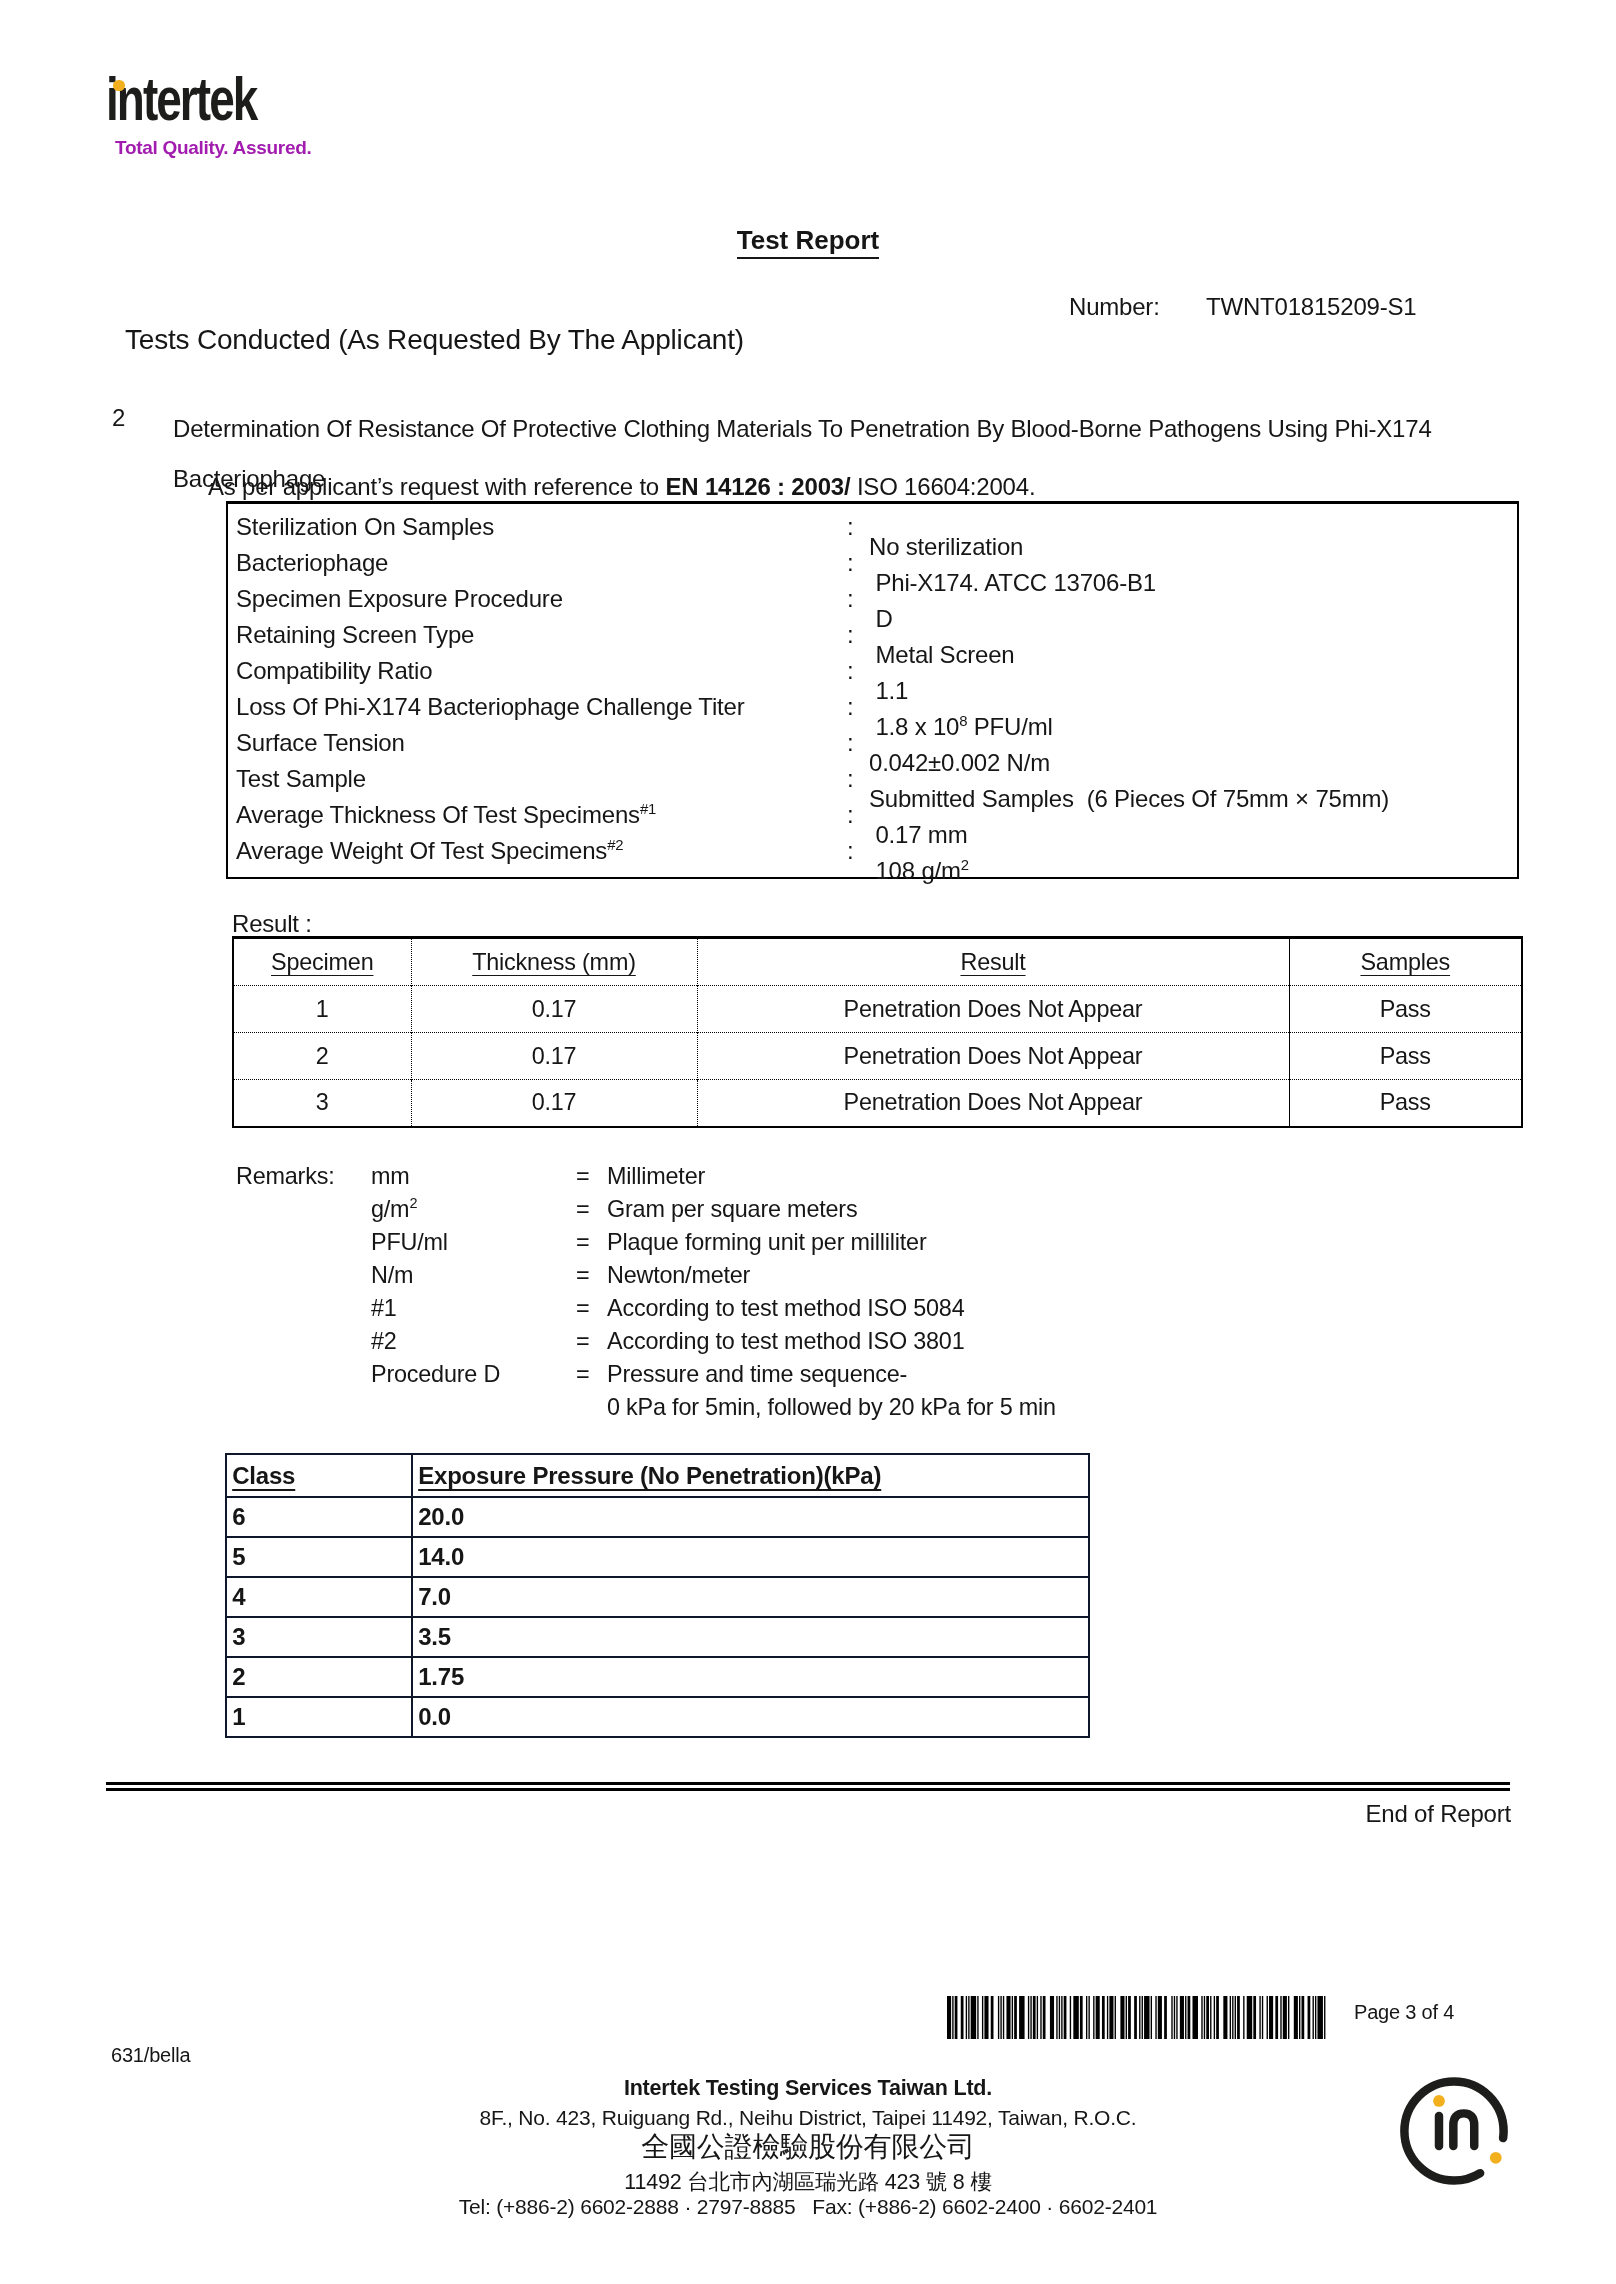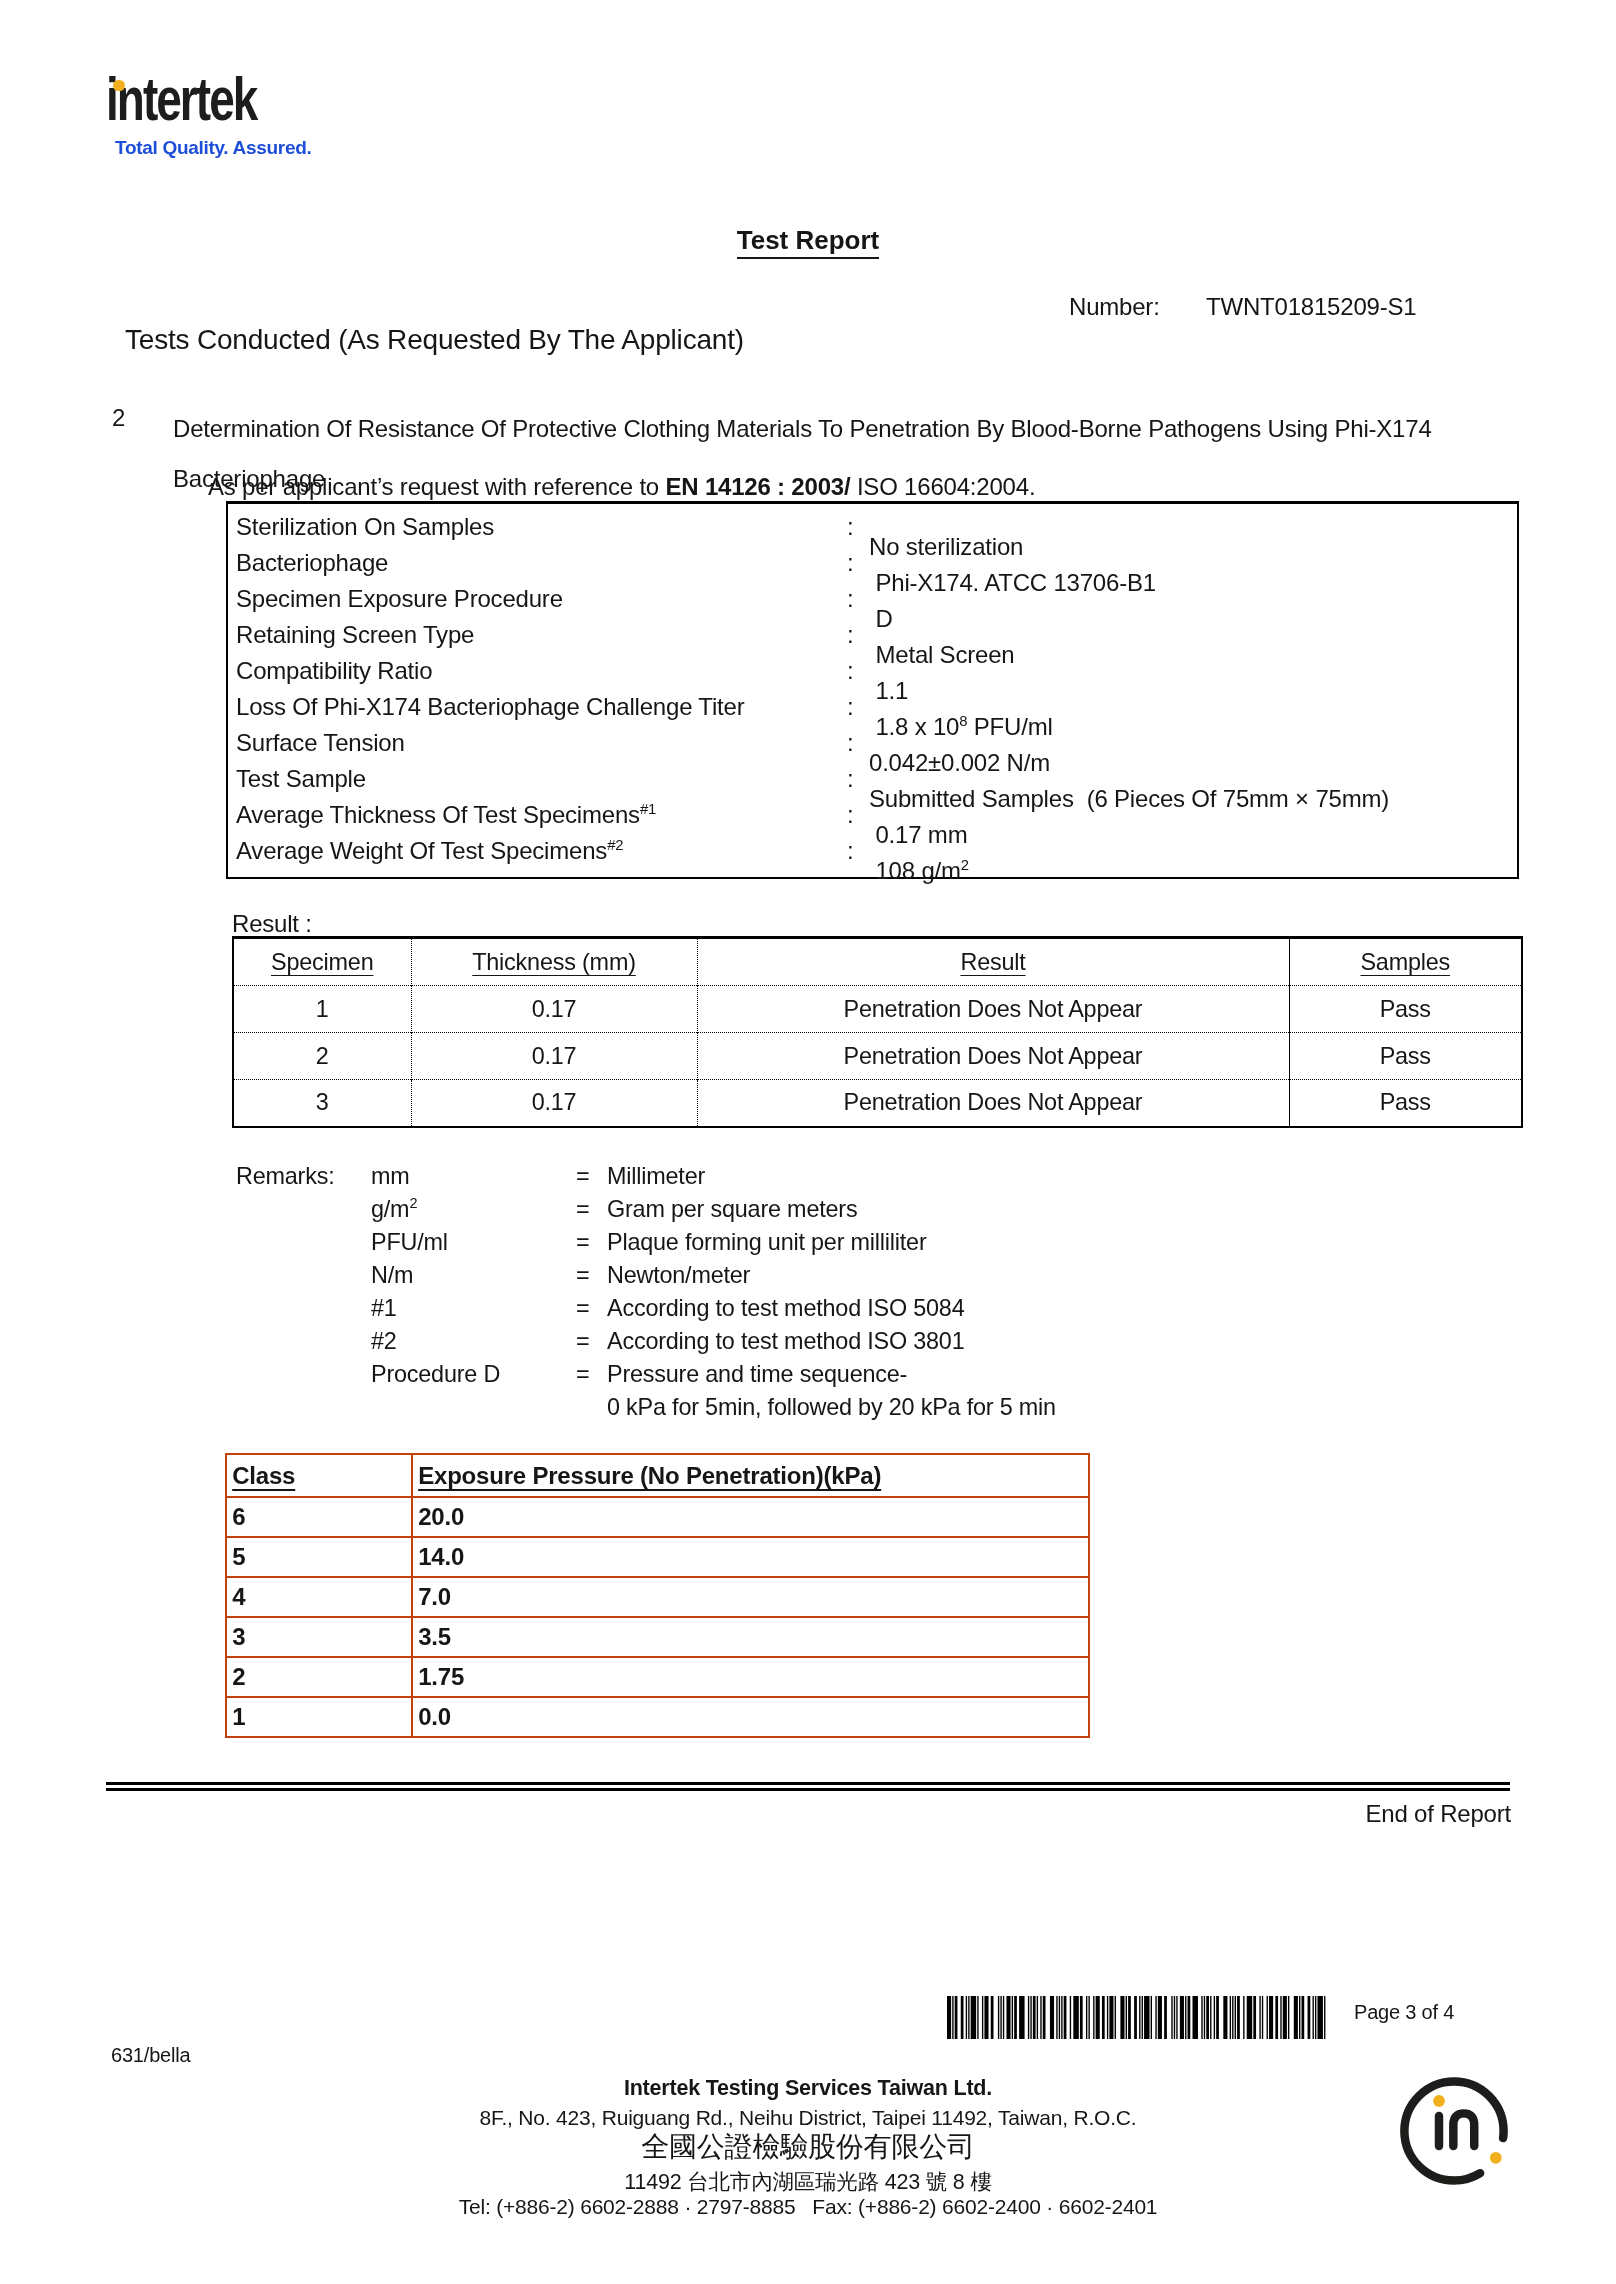--- a/index.html
+++ b/index.html
@@ -10,21 +10,21 @@
     letter-spacing:-0.2px; overflow:hidden;
   }
   sup { font-size:0.62em; line-height:0; vertical-align:super; }
 
   
   .logo { position:absolute; left:106px; top:68px; width:339px; height:111px; }
   .brand { position:absolute; left:0; top:0; font-size:62px; line-height:62px; font-weight:bold;
            color:#1d1d1b; transform:scaleX(0.74); transform-origin:0 0; letter-spacing:-2.6px; }
   .brand-dot { position:absolute; left:7.2px; top:11.7px; width:11.7px; height:11.7px; border-radius:50%;
                background:#f2b01e; }
-  .tagline { position:absolute; left:9px; top:69px; font-size:19px; font-weight:bold; color:#1d4ed8; letter-spacing:-0.3px;}
+  .tagline { position:absolute; left:9px; top:69px; font-size:19px; font-weight:bold; color:#a21caf; letter-spacing:-0.3px;}
 
   
   .title { position:absolute; left:0; top:225px; width:100%; text-align:center; }
   .title span { font-size:26px; font-weight:bold; border-bottom:2.6px solid #161616; padding-bottom:2px; letter-spacing:0; }
   .number-label { position:absolute; left:1069px; top:293px; font-size:24px; }
   .number-value { position:absolute; left:1206px; top:293px; font-size:24px; }
   .tests-conducted { position:absolute; left:117px; top:324px; font-size:28px;margin-left:8px; }
 
   
   .section-no { position:absolute; left:112px; top:404px; font-size:24px; }
@@ -59,21 +59,21 @@
   .rem-label { width:135px; flex:none; }
   .rem-term  { width:205px; flex:none; }
   .rem-eq    { width:31px; flex:none; }
   .rem-def   { flex:1; white-space:pre-wrap; }
 
   
   table.class { position:absolute; left:225px; top:1453px; border-collapse:collapse;
                 table-layout:fixed; width:863px; font-size:24px; font-weight:bold;
                 border:2.6px solid #000; }
   table.class th, table.class td { text-align:left; padding-left:5.2px; vertical-align:middle;
-                border:2px solid #c2410c; }
+                border:2px solid #0f172a; }
   table.class thead tr { height:43px; }
   table.class tbody tr { height:40px; }
   table.class th span { text-decoration:underline; text-decoration-thickness:2px; text-underline-offset:4.6px; }
 
   
   .double-rule { position:absolute; left:106px; top:1782px; width:1404px; height:9px;
                  border-top:3.3px solid #000; border-bottom:3.3px solid #000; }
   .end-of-report { position:absolute; right:105px; top:1800px; font-size:24px; }
 
   

